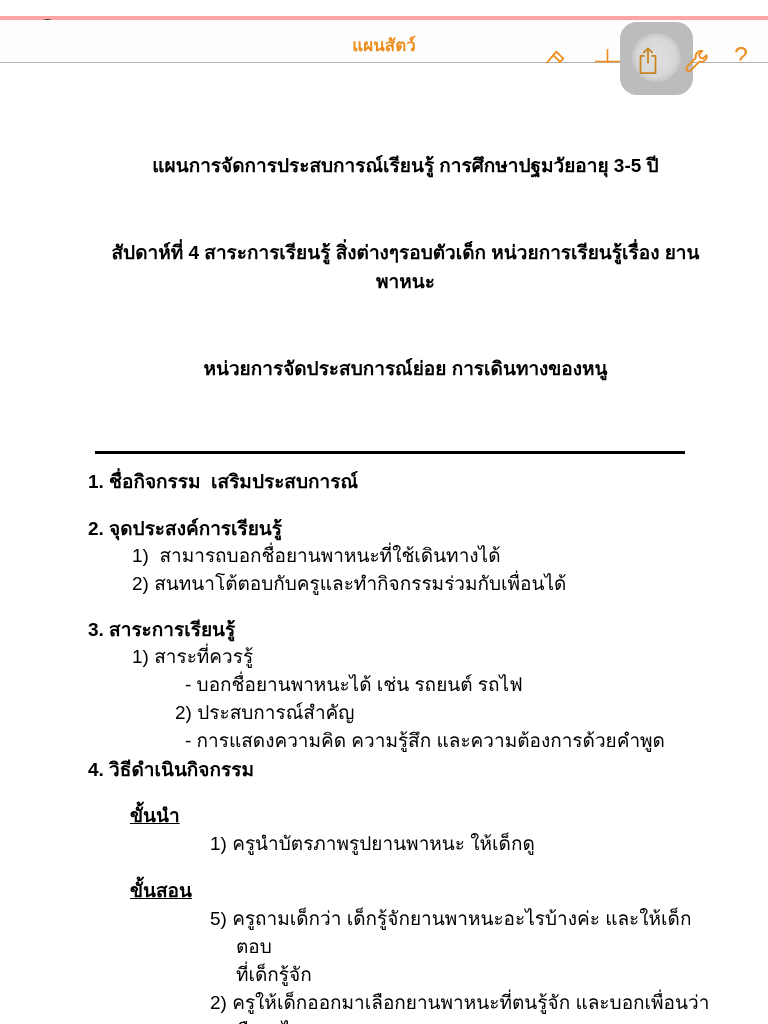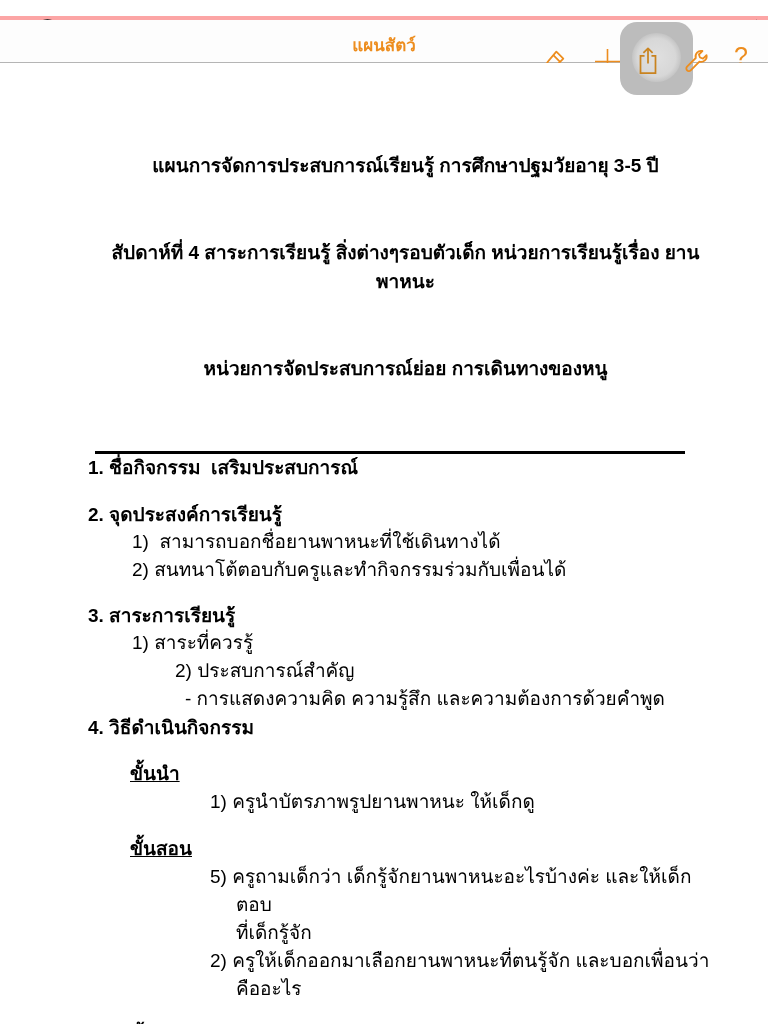--- a/index.html
+++ b/index.html
@@ -33,21 +33,21 @@
   .page { position:absolute; top:63px; left:0; width:768px; height:961px; background:#fff; padding:30px 45px 0 88px; font-size:19px; }
   .doc-heading { text-align:center; font-weight:700; line-height:29px; white-space:pre-wrap; }
   .doc-divider { width:590px; height:3px; background:#000; margin:10px 0 0 7px; }
   .line { line-height:28px; white-space:pre-wrap; }
   .b-sec { font-weight:700; line-height:27px; }
   .b-item { padding-left:44px; }
   .b-item2 { padding-left:87px; }
   .b-dash { padding-left:97px; }
   .b-stephead { font-weight:700; text-decoration:underline; padding-left:42px; margin-top:19px; }
   .b-step { padding-left:148px; text-indent:-26px; }
-  .mt14{} .mt20{margin-top:20px;} .mt18{margin-top:18px;}
+  .mt14{margin-top:14px;} .mt20{margin-top:20px;} .mt18{margin-top:18px;}
   .mt1{margin-top:1px;}
 </style>
 </head>
 <body>
 
 <div class="statusbar">
   <div class="sb-left">
     <span>iPad</span>
     <span>
       <svg width="15" height="11" viewBox="0 0 15 11">
@@ -119,20 +119,21 @@
     <div>หน่วยการจัดประสบการณ์ย่อย การเดินทางของหนู</div>
   </div>
   <div class="doc-divider"></div>
 
   <div class="line b-sec mt14">1. ชื่อกิจกรรม  เสริมประสบการณ์</div>
   <div class="line b-sec mt20">2. จุดประสงค์การเรียนรู้</div>
   <div class="line b-item">1)  สามารถบอกชื่อยานพาหนะที่ใช้เดินทางได้</div>
   <div class="line b-item">2) สนทนาโต้ตอบกับครูและทำกิจกรรมร่วมกับเพื่อนได้</div>
   <div class="line b-sec mt18">3. สาระการเรียนรู้</div>
   <div class="line b-item">1) สาระที่ควรรู้</div>
+  <div class="line b-dash">- บอกชื่อยานพาหนะได้ เช่น รถยนต์ รถไฟ</div>
   <div class="line b-item2">2) ประสบการณ์สำคัญ</div>
   <div class="line b-dash">- การแสดงความคิด ความรู้สึก และความต้องการด้วยคำพูด</div>
   <div class="line b-sec mt1">4. วิธีดำเนินกิจกรรม</div>
   <div class="line b-stephead">ขั้นนำ</div>
   <div class="line b-step">1) ครูนำบัตรภาพรูปยานพาหนะ ให้เด็กดู</div>
   <div class="line b-stephead">ขั้นสอน</div>
   <div class="line b-step">5) ครูถามเด็กว่า เด็กรู้จักยานพาหนะอะไรบ้างค่ะ และให้เด็กตอบ
 ที่เด็กรู้จัก</div>
   <div class="line b-step">2) ครูให้เด็กออกมาเลือกยานพาหนะที่ตนรู้จัก และบอกเพื่อนว่า
 คืออะไร</div>

